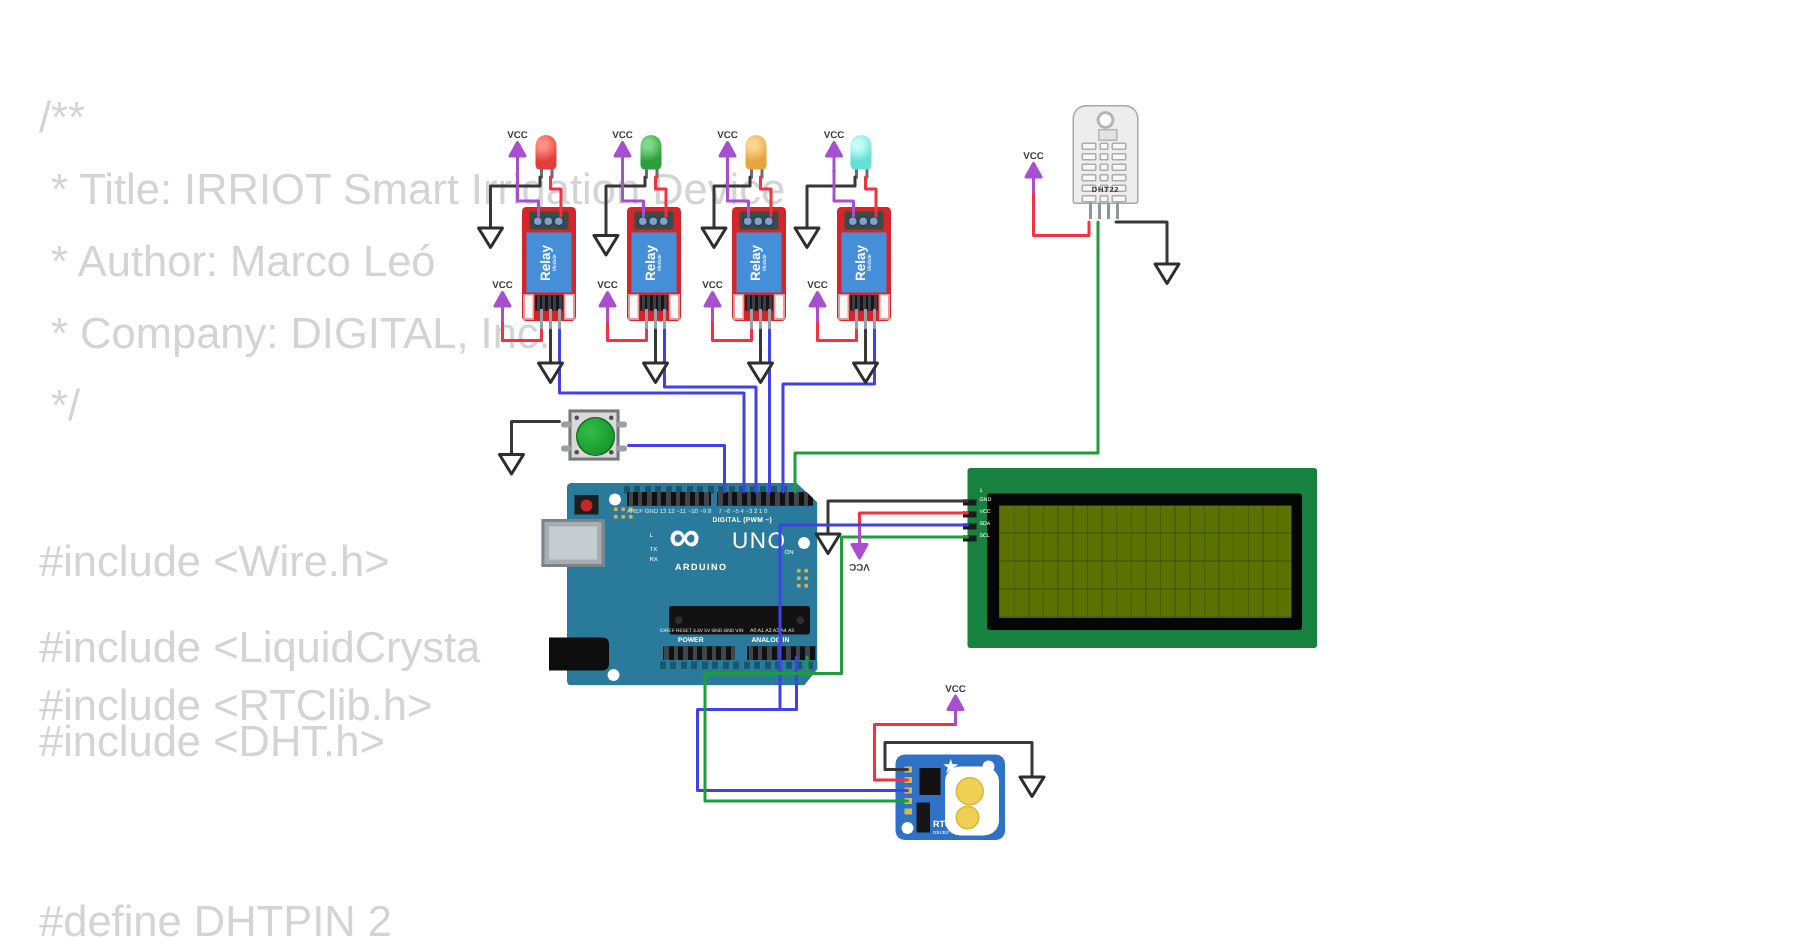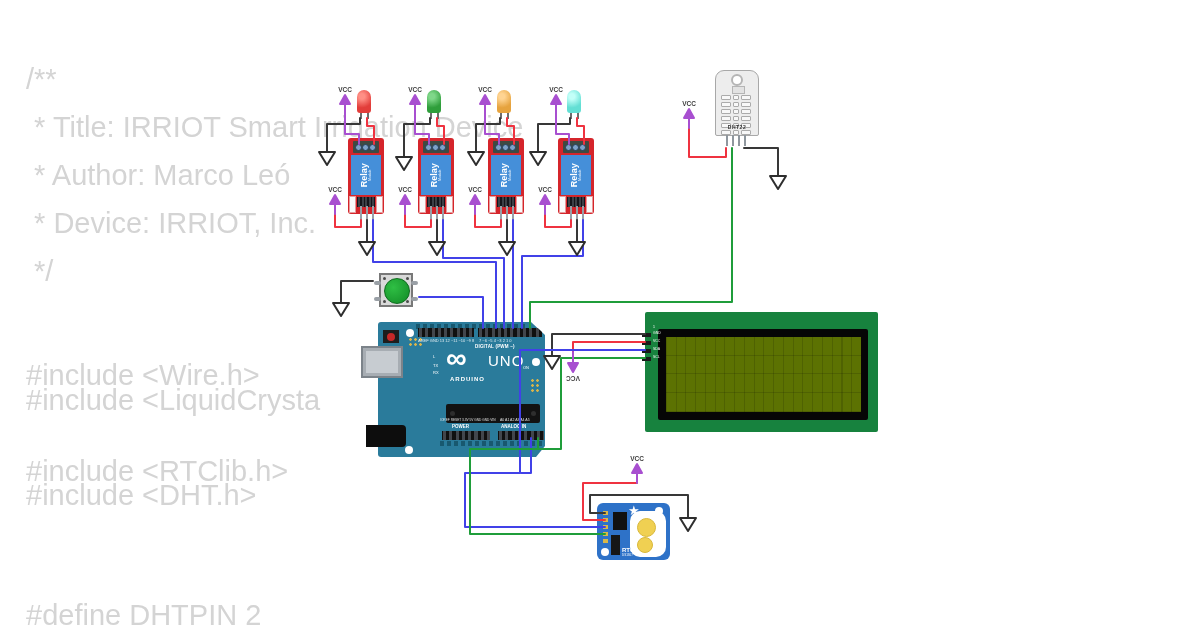--- a/index.html
+++ b/index.html
@@ -89,24 +89,24 @@
 </style>
 </head>
 <body>
 
 <div class="stage">
 
   <div>
     <div class="code-line" style="top:62px">/**</div>
     <div class="code-line" style="top:110px"> * Title: IRRIOT Smart Irrigation Device</div>
     <div class="code-line" style="top:158px"> * Author: Marco Leó</div>
-    <div class="code-line" style="top:206px"> * Device: IRRIOT, Inc.</div>
+    <div class="code-line" style="top:206px"> * Company: DIGITAL, Inc.</div>
     <div class="code-line" style="top:254px"> */</div>
     <div class="code-line" style="top:358px">#include &lt;Wire.h&gt;</div>
-    <div class="code-line" style="top:383px">#include &lt;LiquidCrysta</div>
+    <div class="code-line" style="top:415px">#include &lt;LiquidCrysta</div>
     <div class="code-line" style="top:454px">#include &lt;RTClib.h&gt;</div>
     <div class="code-line" style="top:478px">#include &lt;DHT.h&gt;</div>
     <div class="code-line" style="top:598px">#define DHTPIN 2</div>
   </div>
 
   <div class="led" style="left:357px;--c:#e23d3a;--hl:#ff8f85">
     <i class="leg l"></i>
       <i class="leg r"></i>
       <div class="bulb"></div>
     </div>

